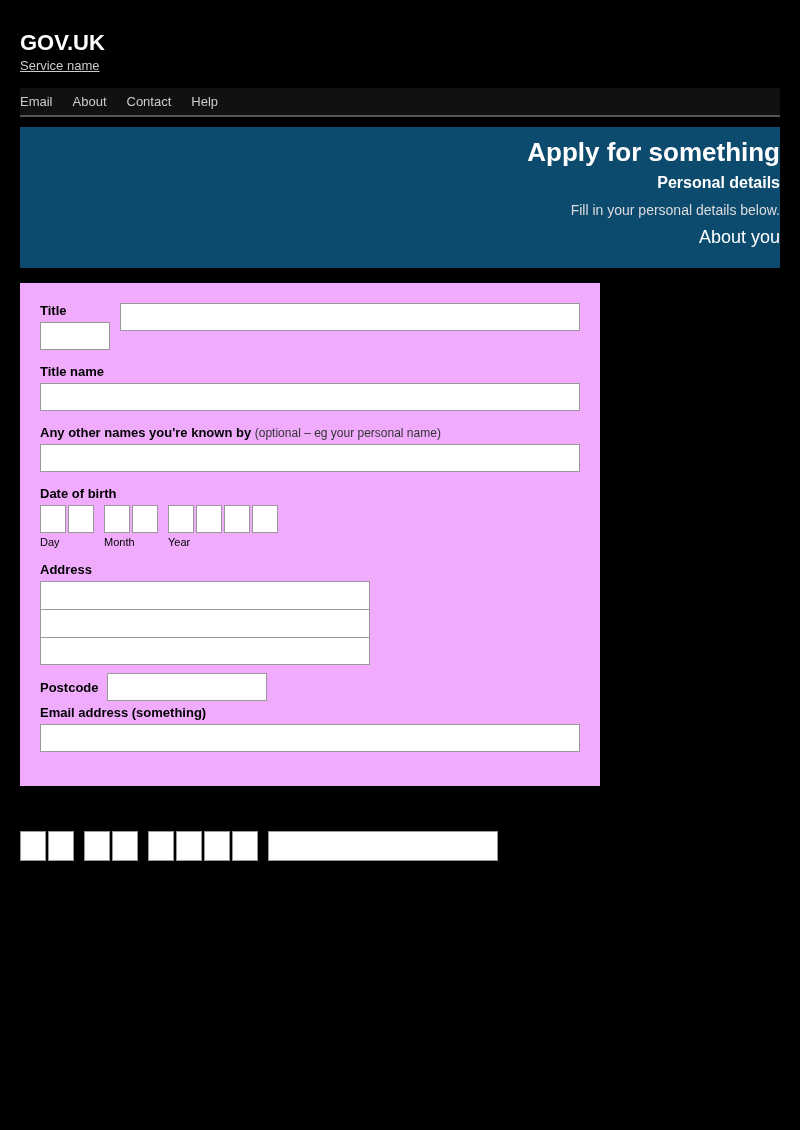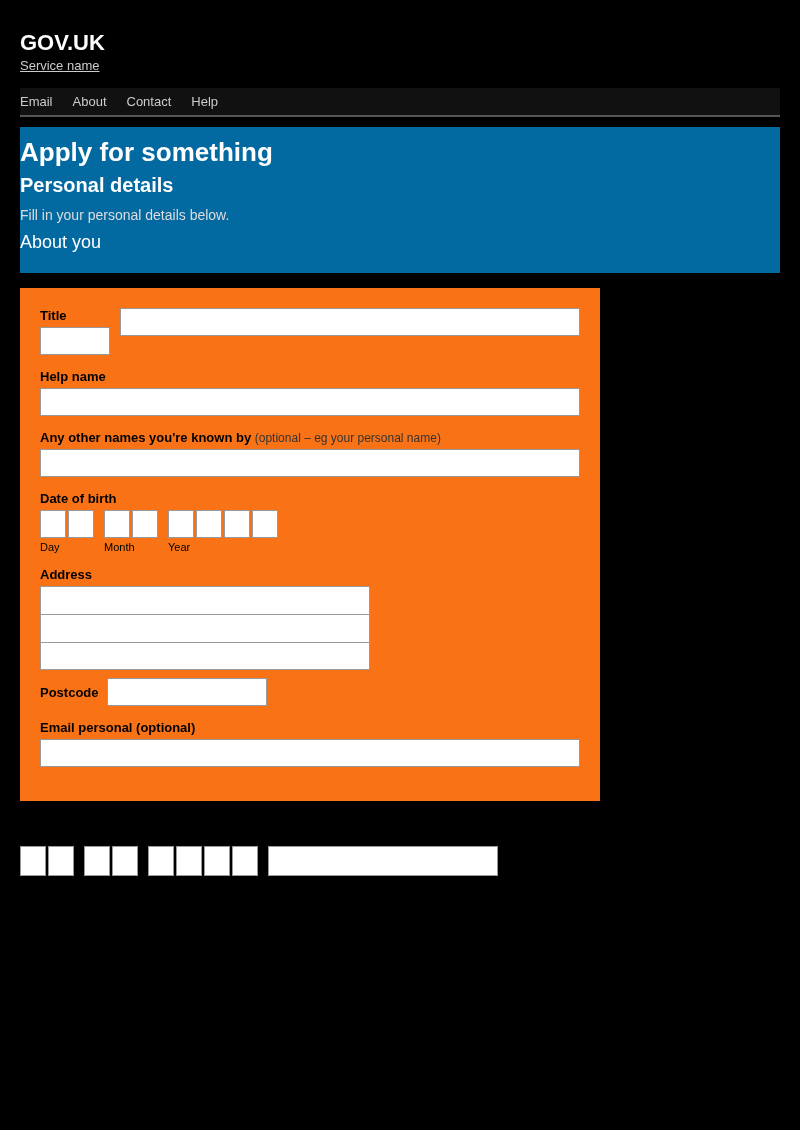--- a/index.html
+++ b/index.html
@@ -69,50 +69,51 @@
 
     .content-header h1 {
       font-size: 26px;
       font-weight: bold;
       color: #fff;
       line-height: 1.2;
       margin-bottom: 6px;
     }
 
     .content-header h2 {
-      font-size: 20px;
+      font-size: 16px;
       font-weight: bold;
       color: #fff;
       margin-bottom: 8px;
     }
 
     .content-header p {
       font-size: 14px;
       color: #ddd;
       line-height: 1.5;
       margin-bottom: 6px;
     }
 
     
     .black-block {
-      background: #0369a1;
+      background: #0c4a6e;
       padding: 10px 0;
       color: #fff;
+      text-align: right;
     }
 
     .section-heading {
       font-size: 18px;
       font-weight: normal;
       color: #fff;
       margin-bottom: 10px;
     }
 
     
     .form-container {
-      background: #f97316;
+      background: #f0abfc;
       padding: 20px 20px 20px 20px;
       margin: 15px 0;
       width: 580px;
     }
 
     .form-group {
       margin-bottom: 14px;
     }
 
     .form-label {
@@ -183,21 +184,21 @@
     }
 
     .dob-label {
       font-size: 11px;
       color: #000;
       margin-top: 3px;
     }
 
     
     .address-group {
-      margin-bottom: 14px;
+      margin-bottom: 4px;
     }
 
     .address-lines {
       width: 330px;
     }
 
     .address-input {
       width: 330px;
       height: 28px;
       background: #fff;
@@ -306,21 +307,21 @@
       <div class="title-group">
         <label class="form-label">Title</label>
         <input class="form-input" type="text" style="width: 100%;">
       </div>
       <div class="firstname-group">
         <input class="form-input" type="text" style="width: 100%;">
       </div>
     </div>
 
     <div class="form-group">
-      <label class="form-label">Help name</label>
+      <label class="form-label">Title name</label>
       <input class="form-input" type="text" style="width: 100%;">
     </div>
 
     <div class="form-group">
       <label class="form-label">
         <span>Any other names you're known by</span>
         <span class="optional-text">(optional – eg your personal name)</span>
       </label>
       <input class="form-input" type="text" style="width: 100%;">
     </div>
@@ -365,21 +366,21 @@
         <input class="address-input" type="text" style="">
         <input class="address-input" type="text" style="border-bottom: 1px solid rgb(153, 153, 153);">
       </div>
       <div class="postcode-row">
         <span class="postcode-label">Postcode</span>
         <input class="postcode-input" type="text" style="">
       </div>
     </div>
 
     <div class="form-group">
-      <label class="form-label">Email personal (optional)</label>
+      <label class="form-label">Email address (something)</label>
       <input class="form-input" type="email" style="width: 100%;">
     </div>
 
   </div>
 
   <div class="bottom-section">
 
     <div class="bottom-dob-row">
 
       <div class="bottom-dob-field">

